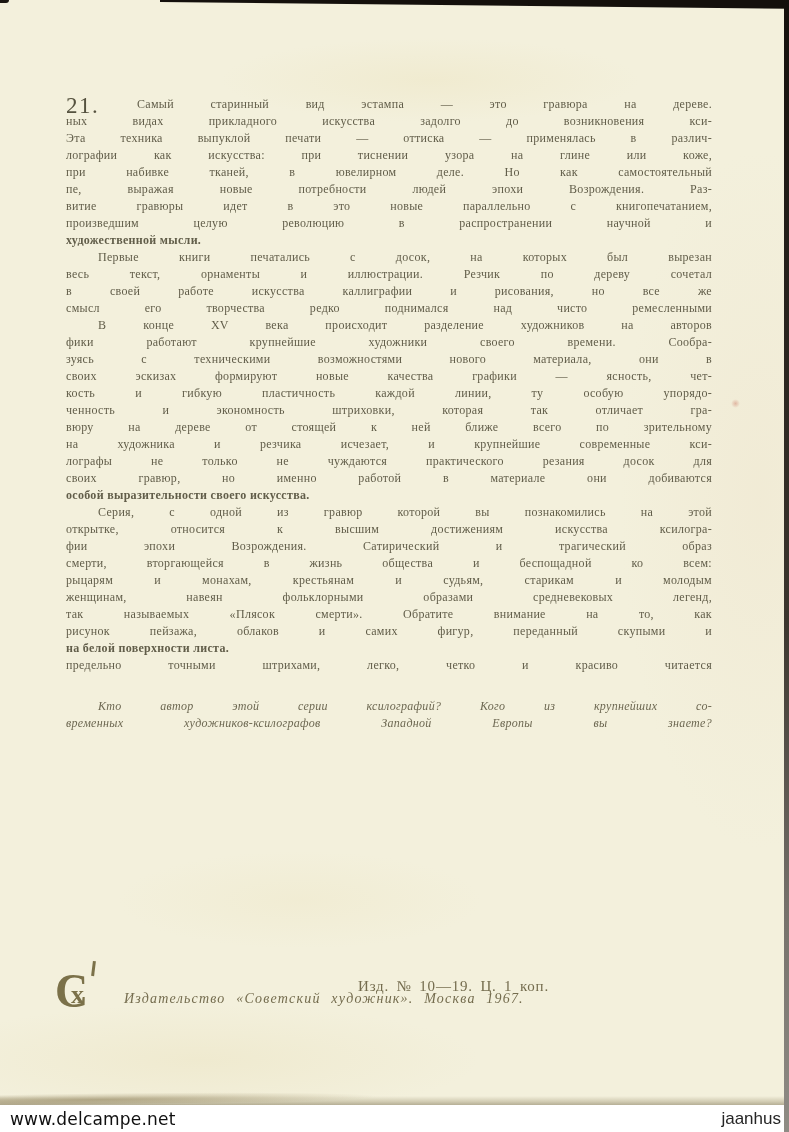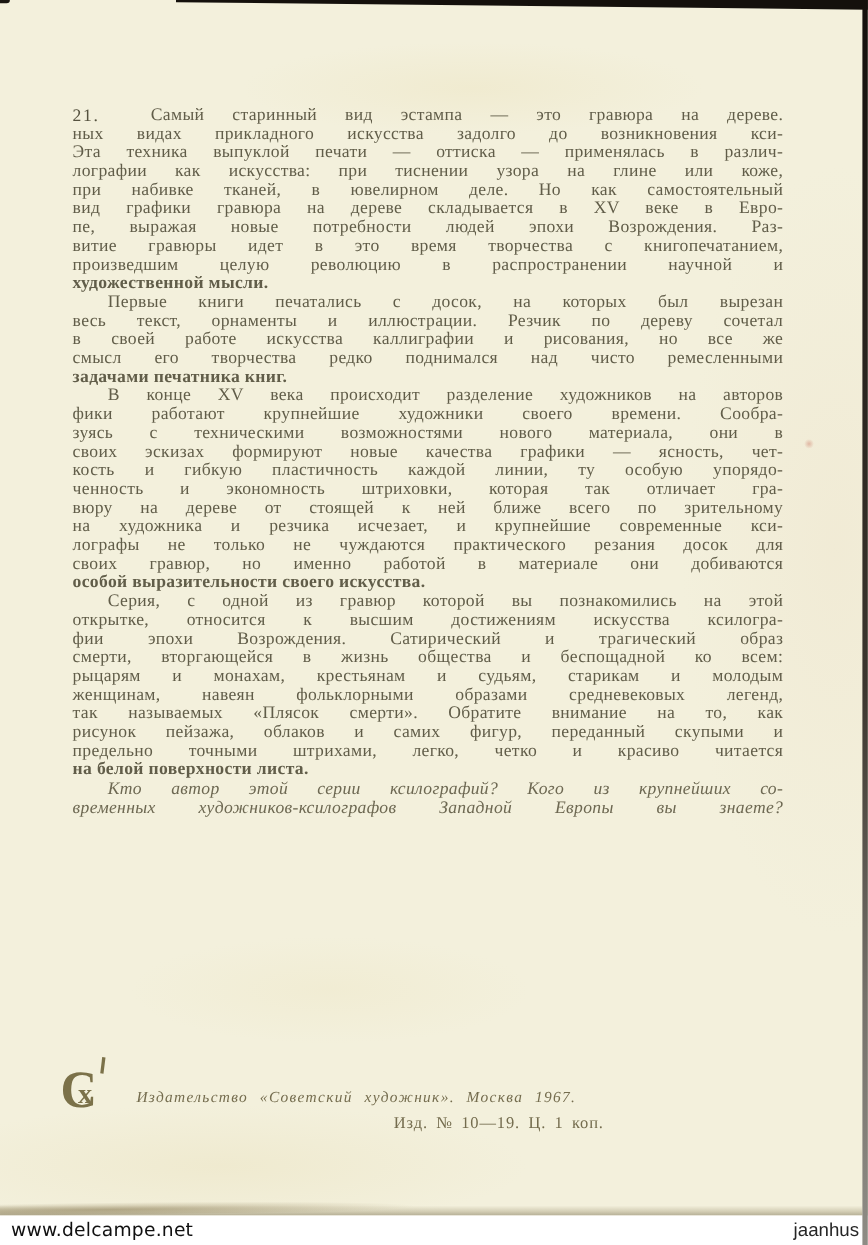--- a/index.html
+++ b/index.html
@@ -29,87 +29,85 @@
   .smudge{position:absolute;left:0;top:1092px;width:380px;height:11px;z-index:8;
     background:radial-gradient(ellipse at 25% 60%, rgba(140,125,85,.55), rgba(140,125,85,0) 70%);
     transform:rotate(-0.7deg);}
   .wbar{position:absolute;left:0;right:0;bottom:0;height:27px;background:#ffffff;z-index:9;padding-left:24px;}
   .wleft{position:absolute;left:10px;top:4px;font-family:"DejaVu Sans",sans-serif;
     font-size:17px;color:#101010;letter-spacing:.2px;}
   .wright{position:absolute;right:8px;top:4px;font-family:Liberation Sans, sans-serif;
     font-size:17px;color:#262626;}
   
   #text-block{position:absolute;left:66px;top:96px;width:646px;z-index:3;}
-  .card-number{position:absolute;left:0;top:-2px;font-size:16px;letter-spacing:1.5px;
+  .card-number{position:absolute;left:0;top:-2px;font-size:23px;letter-spacing:1.5px;
     color:#55523f;line-height:23px;}
-  .tl{height:17px;line-height:17px;font-size:16px;color:#615d49;letter-spacing:.3px;
+  .tl{height:17px;line-height:17px;font-size:12px;color:#615d49;letter-spacing:.3px;
     text-align:justify;text-align-last:justify;overflow:visible;}
   .tl.lastline{text-align-last:left;font-weight:bold;}
   .tl.after-num{padding-left:71px;}
   .tl.indent{padding-left:32px;}
   .tl.italic{font-style:italic;color:#6d6852;}
-  .tl.qgap{margin-top:1px;}
+  .tl.qgap{margin-top:24px;}
   
   .logo{position:absolute;left:55px;top:966px;width:54px;height:58px;color:#7b7149;z-index:3;}
   .logo-c{position:absolute;left:0;top:2px;font-size:46px;line-height:46px;font-weight:bold;
     transform:scaleY(1.04);}
   .logo-x{position:absolute;left:16px;top:16px;font-size:26px;line-height:26px;font-weight:bold;}
   .logo-riser{position:absolute;left:37px;top:-5px;width:2.5px;height:15px;background:#7b7149;
     transform:rotate(7deg);}
   .pub-line1{position:absolute;left:124px;top:991px;font-size:14px;color:#746c4e;
     letter-spacing:1.2px;word-spacing:6px;z-index:3;font-style:italic;}
-  .pub-line2{position:absolute;left:358px;top:1013px;font-size:15px;color:#746c4e;
+  .pub-line2{position:absolute;left:358px;top:978px;font-size:15px;color:#746c4e;
     letter-spacing:.8px;word-spacing:3px;z-index:3;}
 </style>
 </head>
 <body>
 
 <div class="scene">
   <div class="texture"></div>
   <div class="speck-pink"></div>
 
   <div id="text-block">
     <span class="card-number">21.</span>
 
   <div class="tl after-num">Самый старинный вид эстампа — это гравюра на дереве.</div>
       <div class="tl">ных видах прикладного искусства задолго до возникновения кси-</div>
       <div class="tl">Эта техника выпуклой печати — оттиска — применялась в различ-</div>
       <div class="tl">лографии как искусства: при тиснении узора на глине или коже,</div>
       <div class="tl">при набивке тканей, в ювелирном деле. Но как самостоятельный</div>
-      <div class="tl">вид графики гравюра на дереве складывается в XV веке в Евро-</div>
       <div class="tl">пе, выражая новые потребности людей эпохи Возрождения. Раз-</div>
-      <div class="tl">витие гравюры идет в это время творчества с книгопечатанием,</div>
+      <div class="tl">витие гравюры идет в это новые параллельно с книгопечатанием,</div>
       <div class="tl">произведшим целую революцию в распространении научной и</div>
       <div class="tl lastline">художественной мысли.</div>
       <div class="tl indent">Первые книги печатались с досок, на которых был вырезан</div>
       <div class="tl">весь текст, орнаменты и иллюстрации. Резчик по дереву сочетал</div>
       <div class="tl">в своей работе искусства каллиграфии и рисования, но все же</div>
       <div class="tl">смысл его творчества редко поднимался над чисто ремесленными</div>
-      <div class="tl lastline">задачами печатника книг.</div>
       <div class="tl indent">В конце XV века происходит разделение художников на авторов</div>
       <div class="tl">фики работают крупнейшие художники своего времени. Сообра-</div>
       <div class="tl">зуясь с техническими возможностями нового материала, они в</div>
       <div class="tl">своих эскизах формируют новые качества графики — ясность, чет-</div>
       <div class="tl">кость и гибкую пластичность каждой линии, ту особую упорядо-</div>
       <div class="tl">ченность и экономность штриховки, которая так отличает гра-</div>
       <div class="tl">вюру на дереве от стоящей к ней ближе всего по зрительному</div>
       <div class="tl">на художника и резчика исчезает, и крупнейшие современные кси-</div>
       <div class="tl">лографы не только не чуждаются практического резания досок для</div>
       <div class="tl">своих гравюр, но именно работой в материале они добиваются</div>
       <div class="tl lastline">особой выразительности своего искусства.</div>
       <div class="tl indent">Серия, с одной из гравюр которой вы познакомились на этой</div>
       <div class="tl">открытке, относится к высшим достижениям искусства ксилогра-</div>
       <div class="tl">фии эпохи Возрождения. Сатирический и трагический образ</div>
       <div class="tl">смерти, вторгающейся в жизнь общества и беспощадной ко всем:</div>
       <div class="tl">рыцарям и монахам, крестьянам и судьям, старикам и молодым</div>
       <div class="tl">женщинам, навеян фольклорными образами средневековых легенд,</div>
       <div class="tl">так называемых «Плясок смерти». Обратите внимание на то, как</div>
       <div class="tl">рисунок пейзажа, облаков и самих фигур, переданный скупыми и</div>
+      <div class="tl lastline">на белой поверхности листа.</div>
       <div class="tl">предельно точными штрихами, легко, четко и красиво читается</div>
-      <div class="tl lastline">на белой поверхности листа.</div>
       <div class="tl italic indent qgap">Кто автор этой серии ксилографий? Кого из крупнейших со-</div>
       <div class="tl italic">временных художников-ксилографов Западной Европы вы знаете?</div>
     </div>
 
   <div class="logo">
     <span class="logo-c">С</span>
     <span class="logo-x">х</span>
     <span class="logo-riser"></span>
   </div>
   <div class="pub-line1">Издательство «Советский художник». Москва 1967.</div>

